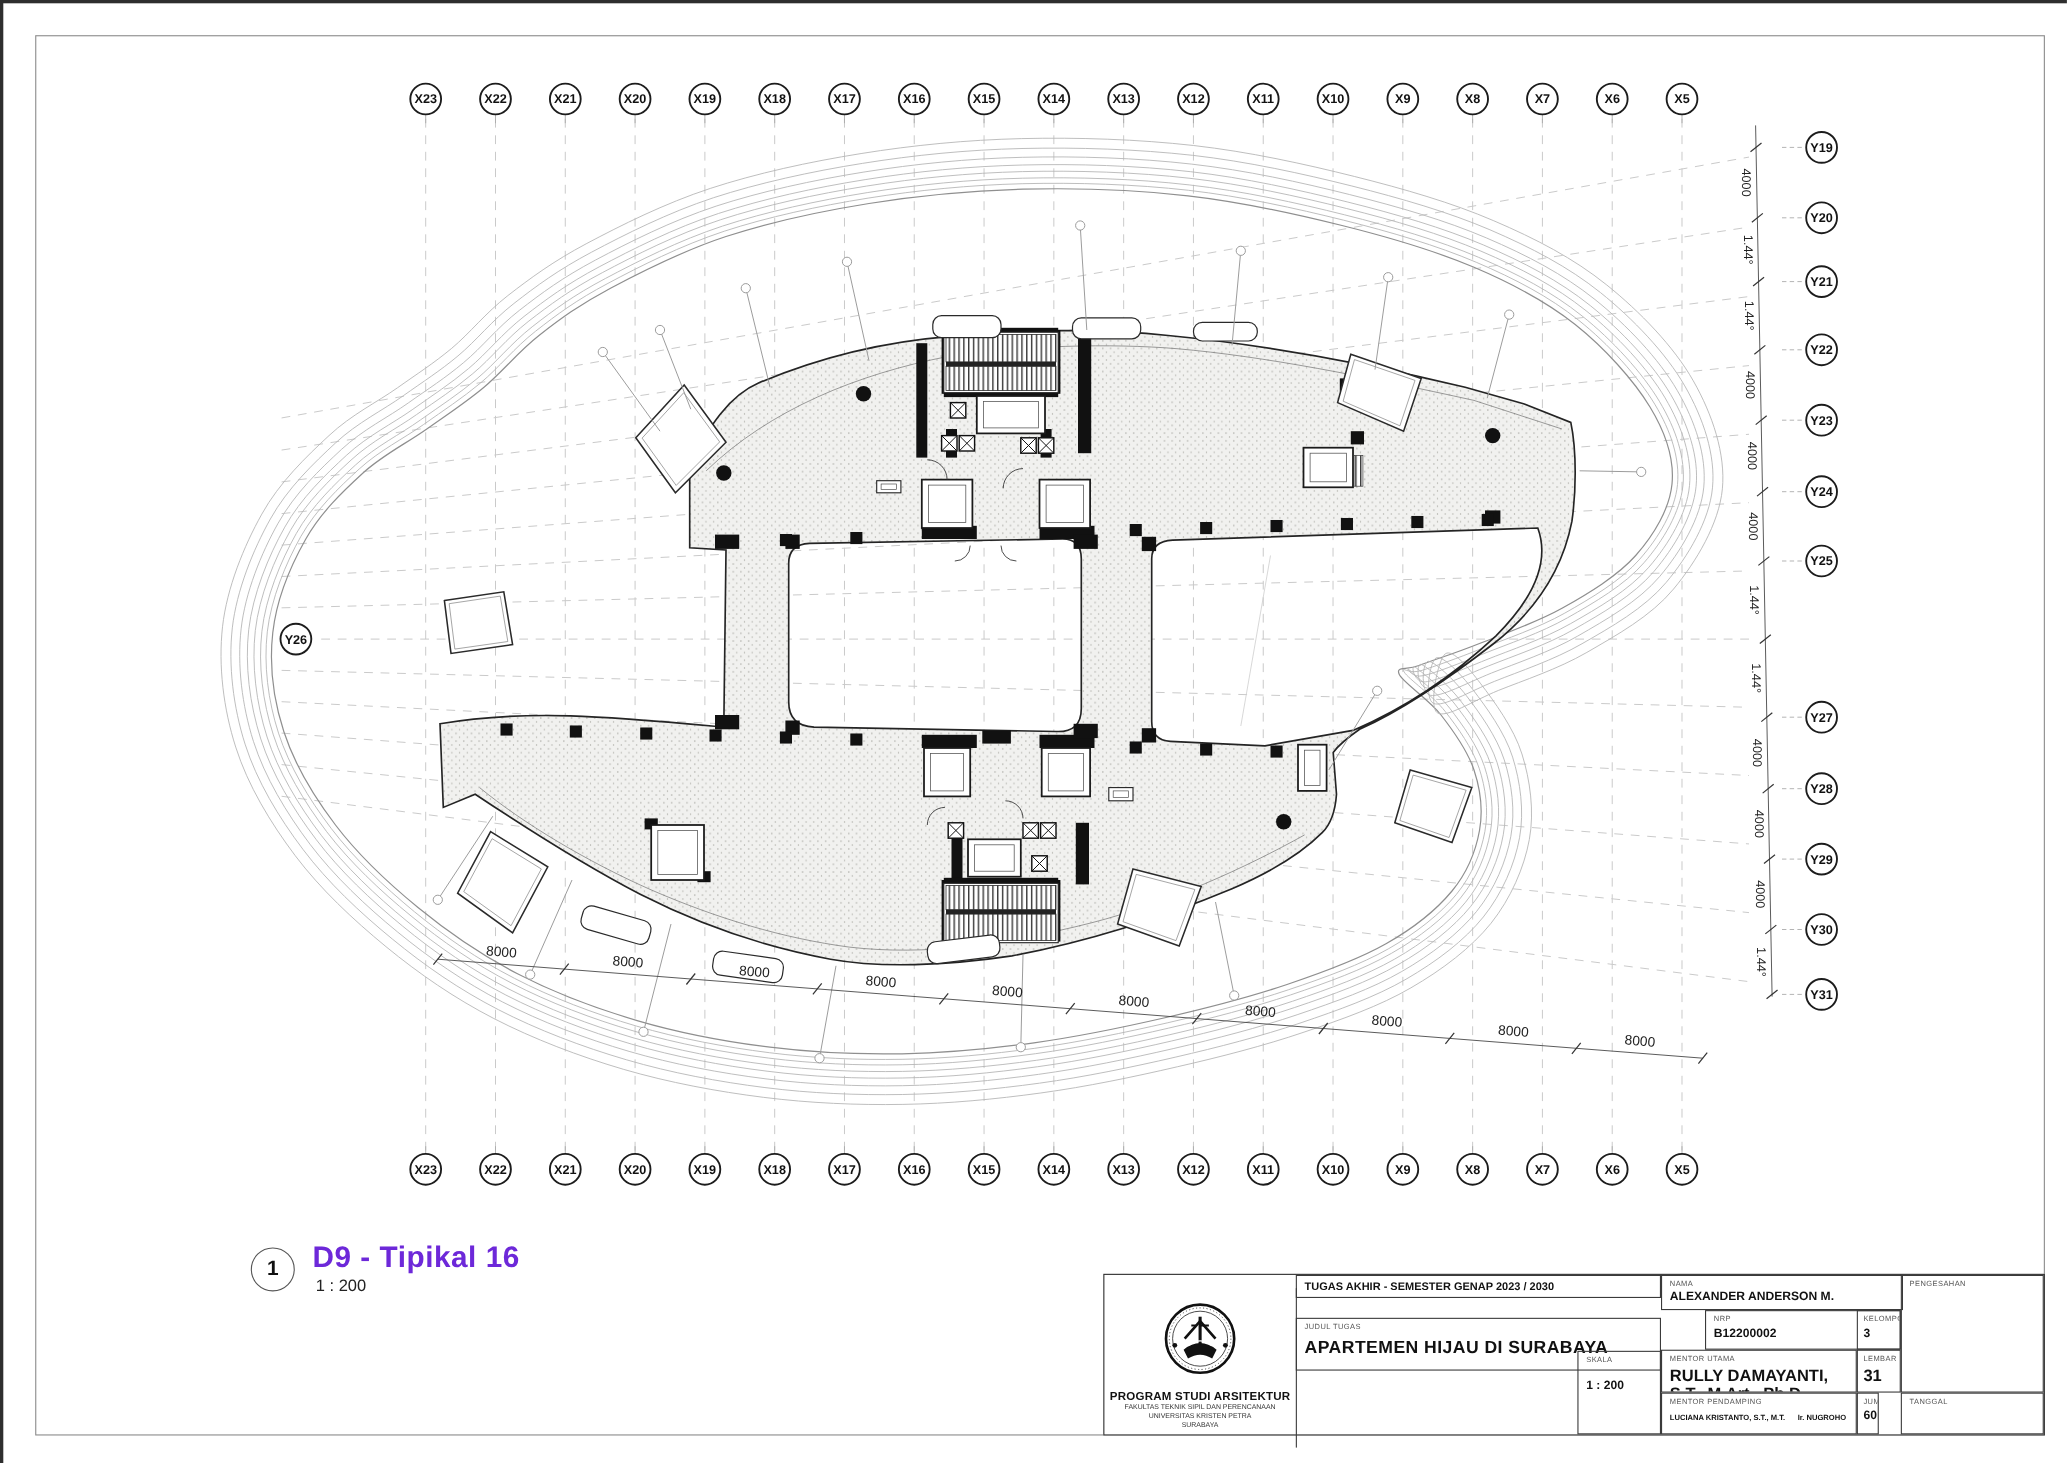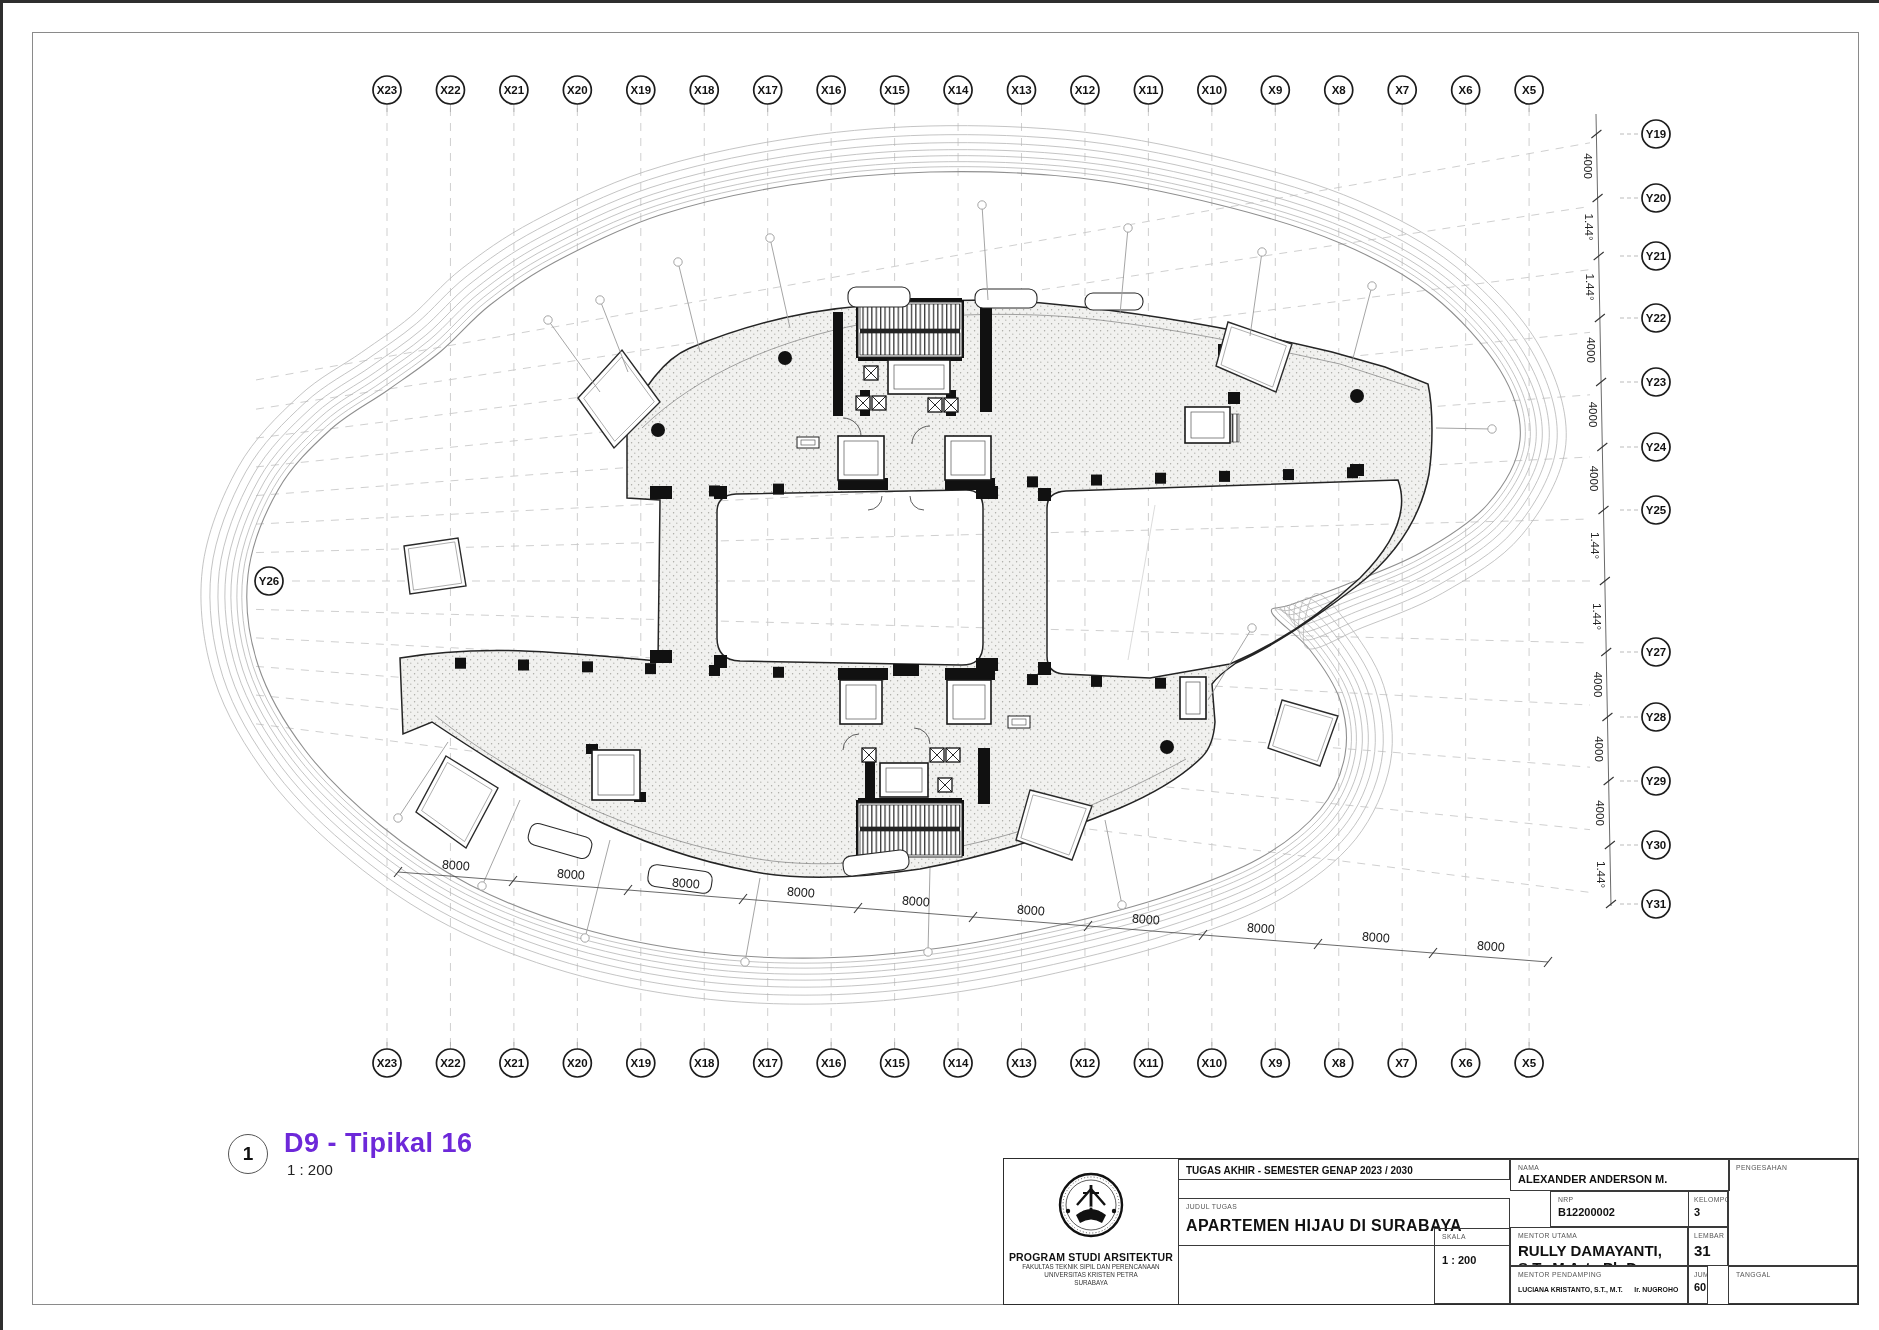--- a/index.html
+++ b/index.html
@@ -12,21 +12,21 @@
   .dtitle{position:absolute;left:228px;top:1128px;display:flex;align-items:flex-start;}
   .dtitle-circle{width:38px;height:38px;border:1.4px solid #555;border-radius:50%;display:flex;align-items:center;justify-content:center;font-weight:bold;font-size:19px;color:#111;margin-top:6px;}
   .dtitle-txt{margin-left:16px;}
   .dtitle-name{font-weight:bold;font-size:27px;color:#6d28d9;letter-spacing:.5px;}
   .dtitle-scale{font-size:15px;color:#222;margin-top:2px;margin-left:3px;}
   
   #tblock{position:absolute;left:1003px;top:1158px;width:854px;height:145px;border:1.6px solid #2c2c2c;background:#fff;font-family:"Liberation Sans",sans-serif;}
   .cell{position:absolute;box-sizing:border-box;border:0.9px solid #3a3a3a;overflow:hidden;}
   .lbl{font-size:6.8px;color:#555;letter-spacing:.4px;display:block;padding:4px 0 0 7px;}
   .val{font-weight:bold;color:#111;display:block;padding-left:7px;}
-  .logo-col{position:absolute;left:0;top:0;width:174px;height:145px;border-right:0.9px solid #3a3a3a;text-align:center;}
+  .logo-col{position:absolute;left:0;top:12px;width:174px;height:145px;border-right:0.9px solid #3a3a3a;text-align:center;}
   .inst-name{font-weight:bold;font-size:10.5px;color:#111;margin-top:4px;letter-spacing:.2px;}
   .inst-line{font-size:6.3px;color:#333;line-height:8px;}
   .mp-line{font-weight:bold;font-size:6.9px;color:#111;line-height:8.2px;padding-left:7px;}
 </style>
 </head>
 <body>
 
 <div id="sheet">
   <div id="edge-top"></div>
   <div id="edge-left"></div>

